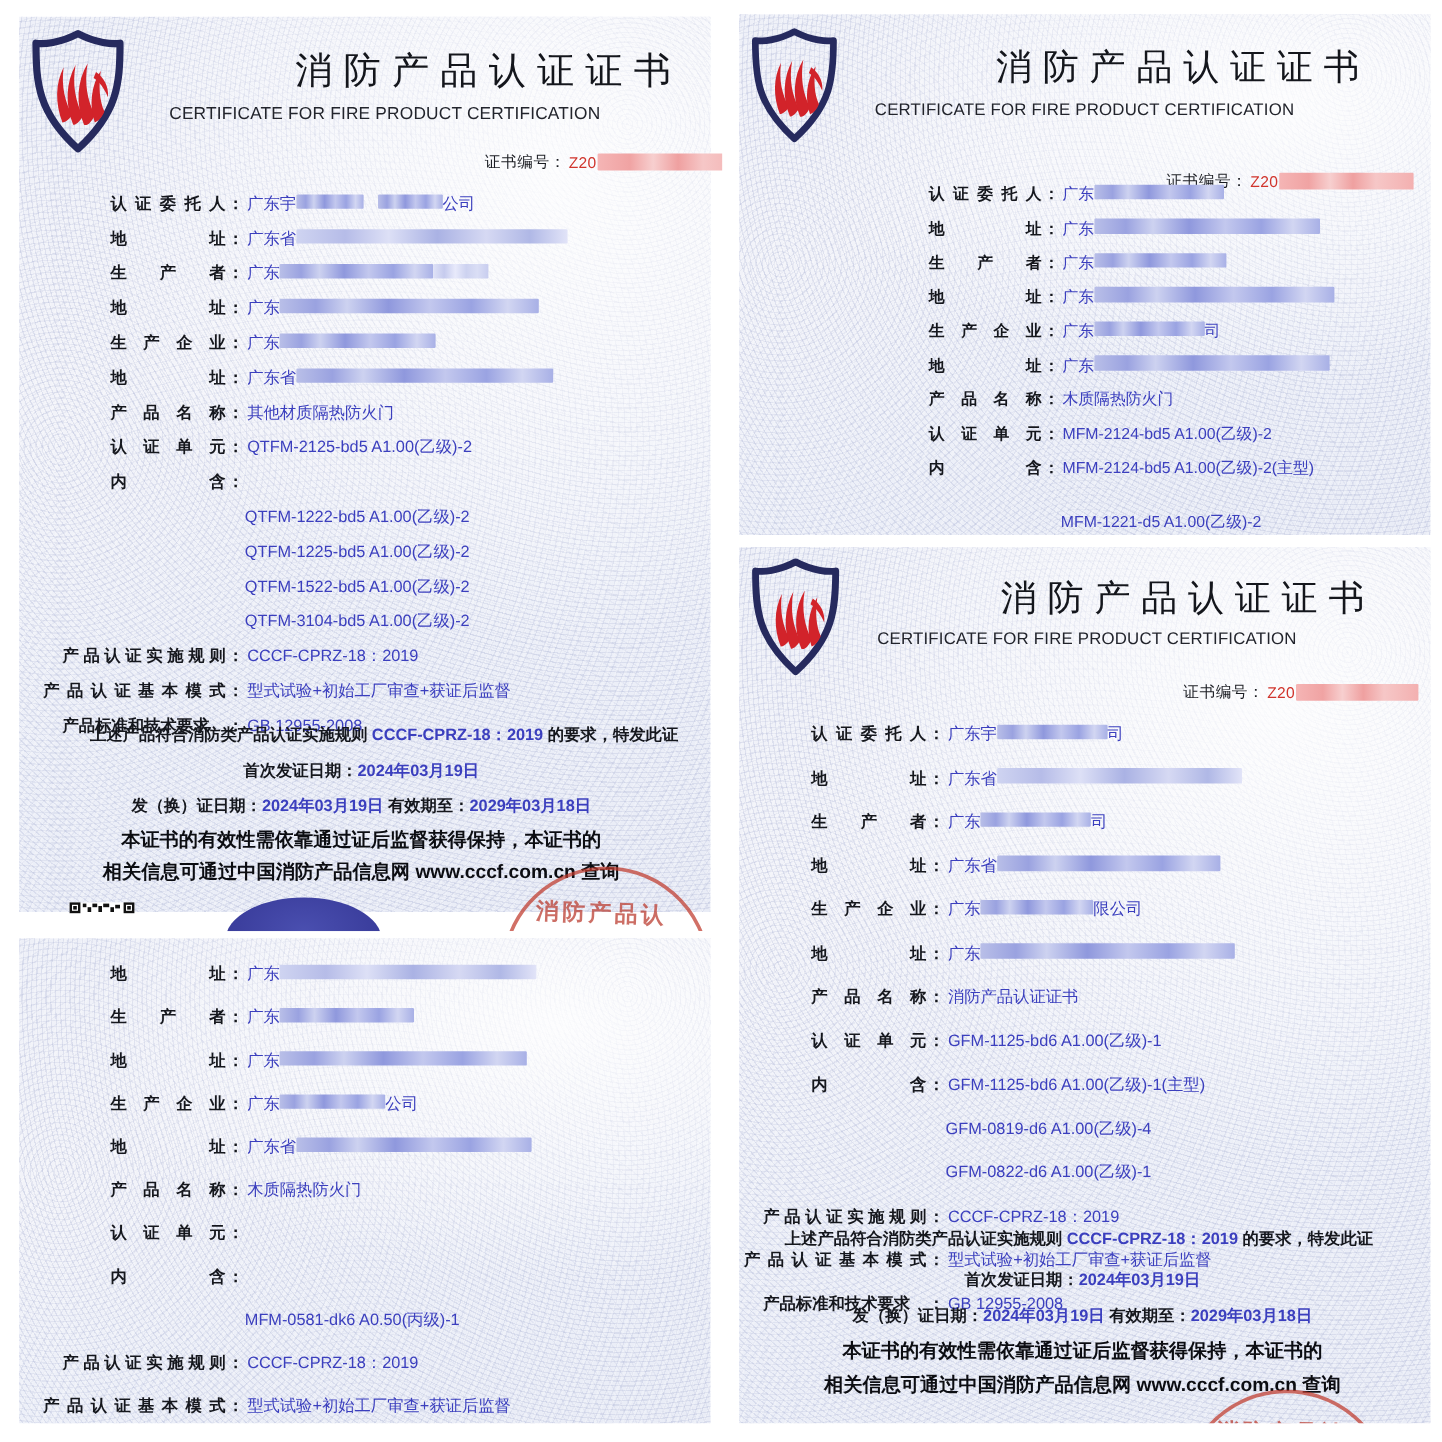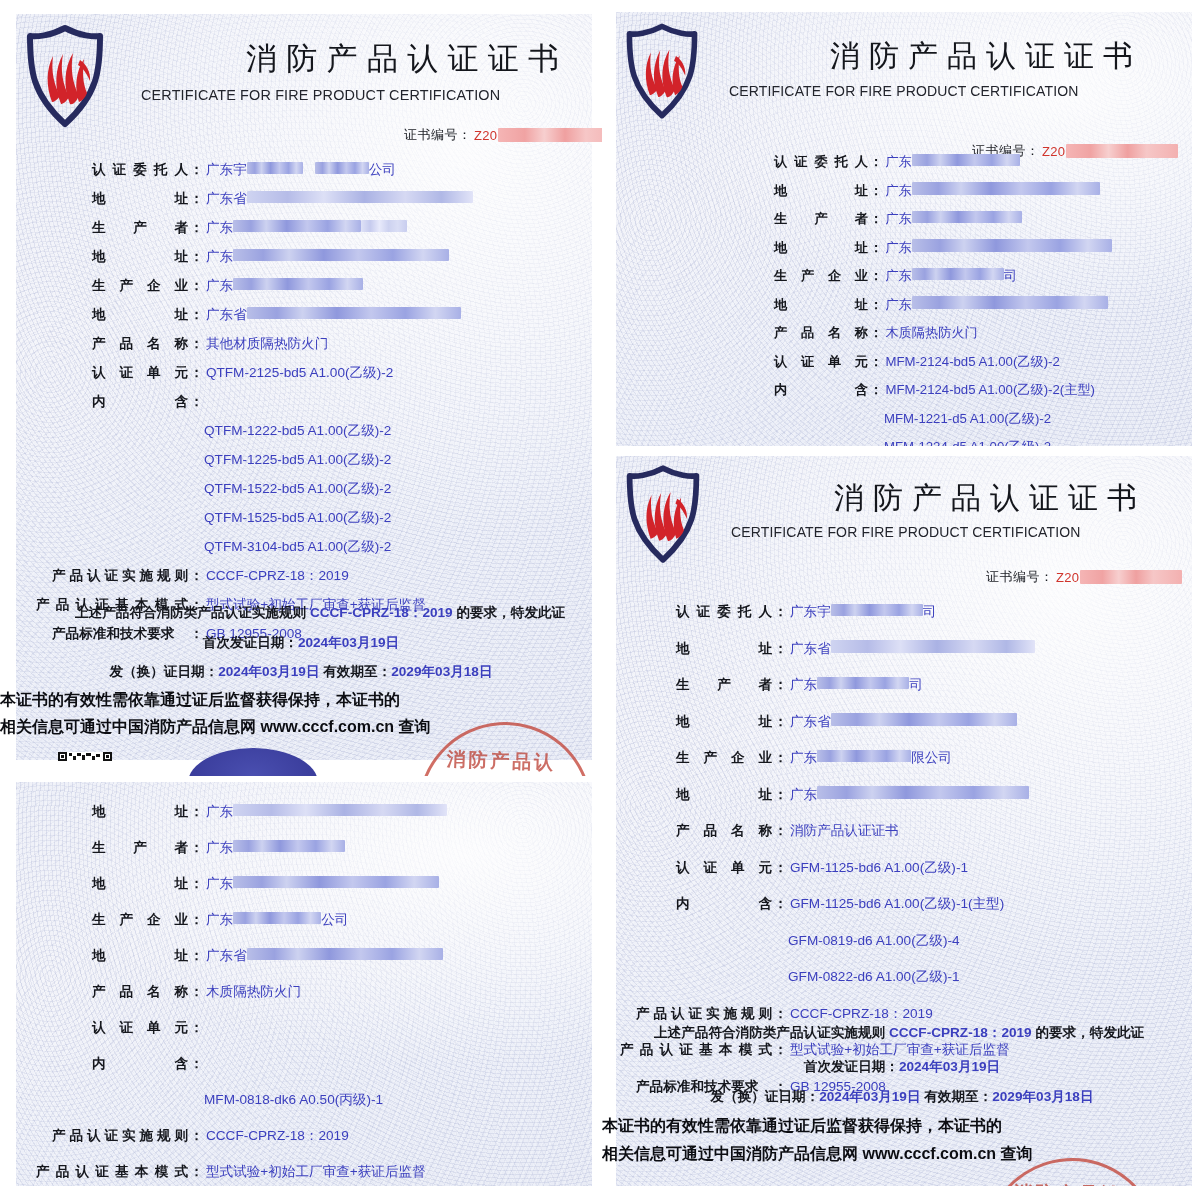--- a/index.html
+++ b/index.html
@@ -94,21 +94,21 @@
 
   
   .cont{white-space:nowrap;color:#3b3fbe;}
 
   
   .stmt{position:absolute;white-space:nowrap;color:#15171d;font-weight:600;}
   .stmt .hi{color:#3b3fbe;font-weight:600;}
   .ctr{position:absolute;white-space:nowrap;color:#15171d;font-weight:600;text-align:center;}
   .ctr .hi{color:#3b3fbe;}
   .notice{
-    position:absolute;white-space:nowrap;color:#0c0d12;font-weight:700;
+    position:absolute;white-space:nowrap;color:#0c0d12;font-weight:700;text-align:center;
   }
 
   
   .seal{
     position:absolute;border-radius:50%;
     border:3px solid #c0392b;
     color:#b9372a;
     opacity:.72;
     display:flex;align-items:center;justify-content:center;
     overflow:hidden;
@@ -219,21 +219,20 @@
           <span class="val">QTFM-2125-bd5 A1.00(乙级)-2</span>
         </div>
 
         <div class="row">
           <span class="lab" style="width:96px;">内含</span>
           <span class="colon">：</span>
         </div>
         <div class="cont" style="padding-left:112px;">QTFM-1222-bd5 A1.00(乙级)-2</div>
         <div class="cont" style="padding-left:112px;">QTFM-1225-bd5 A1.00(乙级)-2</div>
         <div class="cont" style="padding-left:112px;">QTFM-1522-bd5 A1.00(乙级)-2</div>
-        <div class="cont" style="padding-left:112px;">QTFM-1525-bd5 A1.00(乙级)-2</div>
         <div class="cont" style="padding-left:112px;">QTFM-3104-bd5 A1.00(乙级)-2</div>
 
         <div class="row">
           <span class="lab" style="width:136px;margin-left:-40px;">产品认证实施规则</span>
           <span class="colon">：</span>
           <span class="val">CCCF-CPRZ-18：2019</span>
         </div>
 
         <div class="row">
           <span class="lab" style="width:152px;margin-left:-56px;">产品认证基本模式</span>
@@ -371,21 +370,21 @@
           <span class="lab" style="width:94px;">认证单元</span>
           <span class="colon">：</span>
           <span class="val">MFM-2124-bd5 A1.00(乙级)-2</span>
         </div>
 
         <div class="row">
           <span class="lab" style="width:94px;">内含</span>
           <span class="colon">：</span>
           <span class="val">MFM-2124-bd5 A1.00(乙级)-2(主型)</span>
         </div>
-        <div class="cont" style="padding-left:110px;">MFM-1221-d5 A1.00(乙级)-2</div>
+        <div class="cont" style="padding-left:110px;margin-top:16px;">MFM-1221-d5 A1.00(乙级)-2</div>
         <div class="cont" style="padding-left:110px;">MFM-1224-d5 A1.00(乙级)-2</div>
 
       </div>
 
     </div>
   </div>
 
   <div class="cert" id="c3" style="left:0px;top:776px;width:602px;height:426px;">
     <div class="paper" style="position:absolute;left:16px;top:6px;right:10px;bottom:16px;"></div>
     <div class="inner">
@@ -436,21 +435,21 @@
 
         <div class="row">
           <span class="lab" style="width:96px;">认证单元</span>
           <span class="colon">：</span>
         </div>
 
         <div class="row">
           <span class="lab" style="width:96px;">内含</span>
           <span class="colon">：</span>
         </div>
-        <div class="cont" style="padding-left:112px;">MFM-0818-dk6 A0.50(丙级)-1</div>
+        <div class="cont" style="padding-left:112px;">MFM-0581-dk6 A0.50(丙级)-1</div>
 
         <div class="row">
           <span class="lab" style="width:136px;margin-left:-40px;">产品认证实施规则</span>
           <span class="colon">：</span>
           <span class="val">CCCF-CPRZ-18：2019</span>
         </div>
 
         <div class="row">
           <span class="lab" style="width:152px;margin-left:-56px;">产品认证基本模式</span>
           <span class="colon">：</span>

